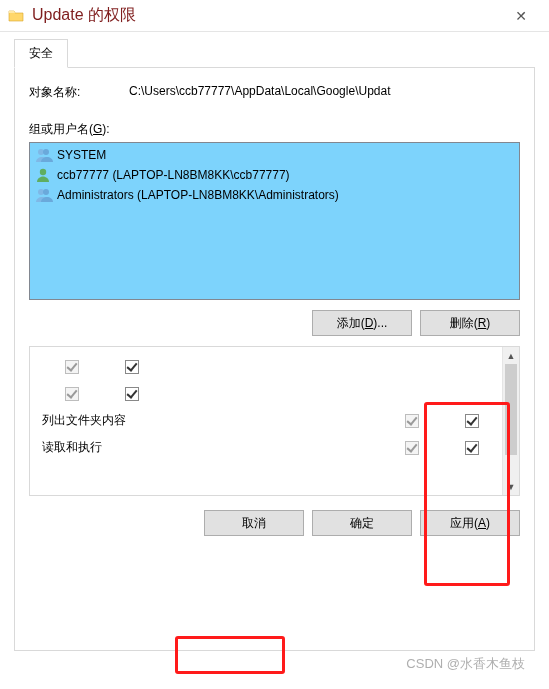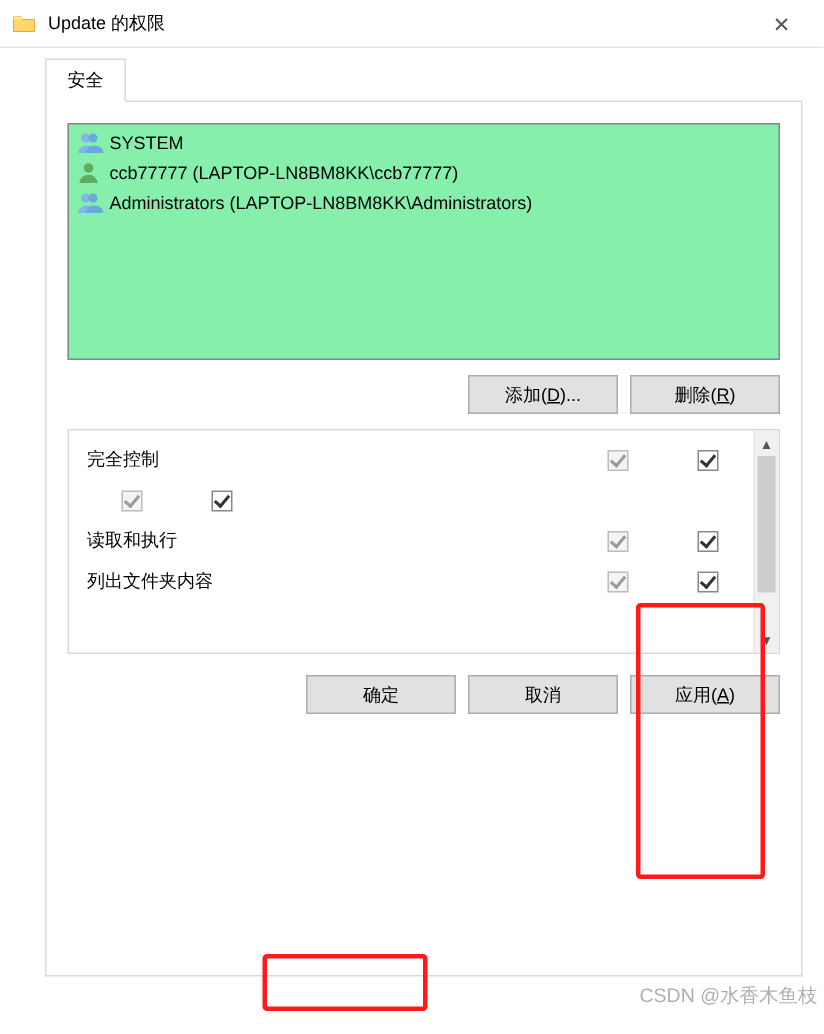--- a/index.html
+++ b/index.html
@@ -17,28 +17,28 @@
   height: 32px;
   display: flex;
   align-items: center;
   padding: 0 8px;
   border-bottom: 1px solid #e5e5e5;
 }
 .titlebar .folder-icon {
   width: 16px; height: 16px;
   margin-right: 8px;
 }
-.titlebar .title-text { flex: 1; color: #000000; font-size: 12px; }
+.titlebar .title-text { flex: 1; color: #7f1d1d; font-size: 16px; }
 .titlebar .close-btn {
   width: 40px; height: 28px;
   display: flex; align-items: center; justify-content: center;
   font-size: 14px; color: #555;
   font-family: Arial, sans-serif;
 }
-.dialog-body { padding: 8px 14px 14px 14px; margin-left: 16px; }
+.dialog-body { padding: 8px 14px 14px 14px; }
 .tabs-row {
   display: flex;
   align-items: flex-end;
   position: relative;
   height: 28px;
 }
 .tab {
   border: 1px solid #d9d9d9;
   border-bottom: 1px solid #fff;
   background: #fff;
@@ -60,21 +60,21 @@
   padding: 14px 14px 16px 14px;
   height: 583px;
 }
 .obj-row { display: flex; margin: 2px 0 20px 0; }
 .obj-label { width: 100px; }
 .obj-path { flex: 1; white-space: nowrap; overflow: hidden; }
 .group-label { margin-bottom: 4px; }
 .underline { text-decoration: underline; }
 .listbox {
   border: 1px solid #828790;
-  background: #86efac;
+  background: #7dd3fc;
   height: 158px;
   padding: 2px 3px;
   overflow: auto;
 }
 .list-item {
   display: flex;
   align-items: center;
   height: 20px;
   padding: 0 2px;
 }
@@ -170,21 +170,21 @@
 .highlight-red {
   border: 3px solid #ff1a1a;
   border-radius: 3px;
   position: absolute;
   pointer-events: none;
 }
 .hl-deny { left: 424px; top: 402px; width: 86px; height: 184px; }
 .hl-ok { left: 175px; top: 636px; width: 110px; height: 38px; }
 .watermark {
   position: absolute;
-  right: 4px; bottom: 16px;
+  right: 24px; bottom: 16px;
   font-size: 13px;
   color: rgba(120,120,120,0.6);
   pointer-events: none;
 }
 </style>
 </head>
 <body>
 
 <div class="titlebar">
   <span class="folder-icon">
@@ -199,21 +199,28 @@
 
 <div class="dialog-body">
 
   <div class="tabs-row">
     <div class="tab">安全</div>
     <div class="tab-underline"></div>
   </div>
 
   <div class="content-pane">
 
-
+    <div class="obj-row">
+      <div class="obj-label">对象名称:</div>
+      <div class="obj-path">C:\Users\ccb77777\AppData\Local\Google\Updat</div>
+    </div>
+
+    <div class="group-label">
+      <span>组或用户名(</span><span class="underline">G</span><span>):</span>
+    </div>
 
     <div class="listbox">
       <div class="list-item">
         <span class="u-icon">
           <svg viewBox="0 0 18 16">
               <circle cx="6" cy="5" r="3" fill="#7fb8e6"></circle>
               <circle cx="11" cy="5" r="3" fill="#6aa9db"></circle>
               <path d="M1 15c0-3 3-5 6-5s6 2 6 5z" fill="#7fb8e6"></path>
               <path d="M6 15c0-3 3-5 6-5s6 2 6 5z" fill="#6aa9db"></path>
             </svg>
@@ -252,51 +259,50 @@
         <span>删除(</span>
           <span class="underline">R</span>
           <span>)</span>
       </button>
     </div>
 
 
     <div class="perm-box">
       <div class="perm-rows-wrap" id="perm-rows">
           <div class="perm-row">
-            <div class="pr-name">完全控制</div>
             <div class="pr-col"><span class="chk disabled checked"></span></div>
             <div class="pr-col"><span class="chk checked"></span></div>
           </div>
           <div class="perm-row">
             <div class="pr-col"><span class="chk disabled checked"></span></div>
             <div class="pr-col"><span class="chk checked"></span></div>
           </div>
           <div class="perm-row">
-            <div class="pr-name">读取和执行</div>
+            <div class="pr-name">列出文件夹内容</div>
             <div class="pr-col"><span class="chk disabled checked"></span></div>
             <div class="pr-col"><span class="chk checked"></span></div>
           </div>
           <div class="perm-row">
-            <div class="pr-name">列出文件夹内容</div>
+            <div class="pr-name">读取和执行</div>
             <div class="pr-col"><span class="chk disabled checked"></span></div>
             <div class="pr-col"><span class="chk checked"></span></div>
           </div>
         </div>
       <div class="perm-scrollbar">
         <div class="sb-btn">▲</div>
         <div class="sb-track">
             <div class="sb-thumb"></div>
           </div>
         <div class="sb-btn">▼</div>
       </div>
     </div>
 
     <div class="dialog-buttons">
+      <button class="btn">取消</button>
       <button class="btn">确定</button>
-      <button class="btn">取消</button>
       <button class="btn">
         <span>应用(</span>
           <span class="underline">A</span>
           <span>)</span>
       </button>
     </div>
 
   </div>
 </div>
 

